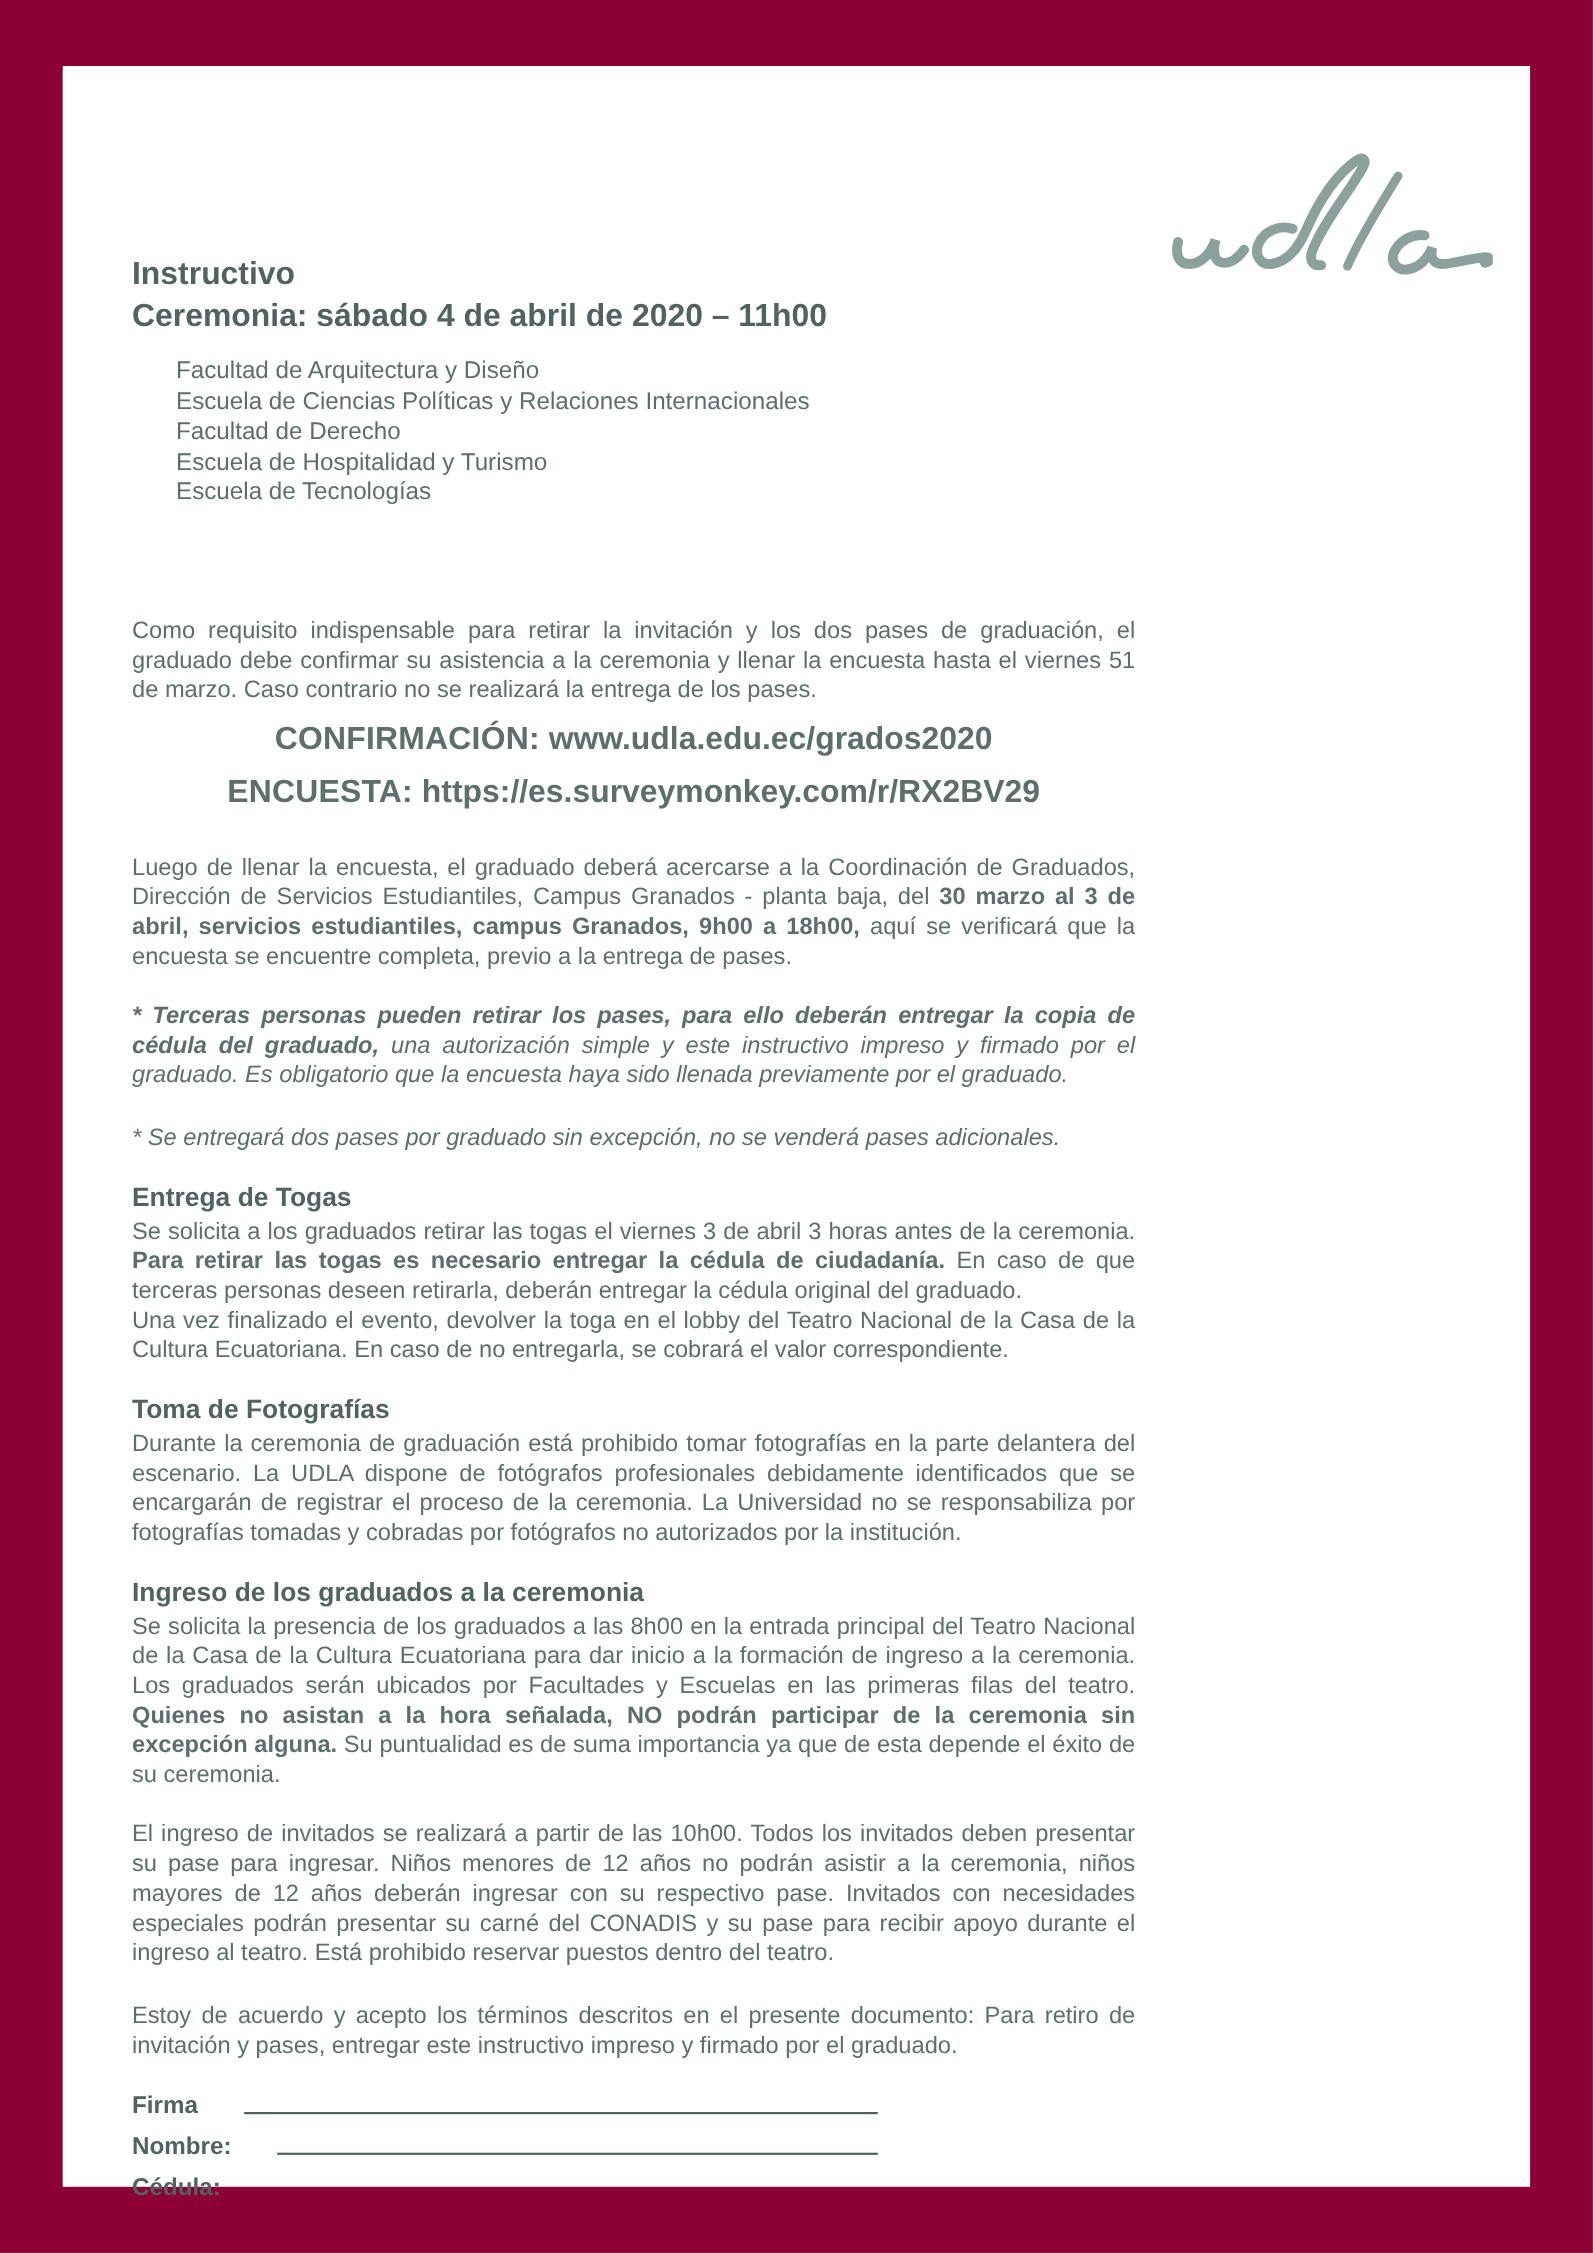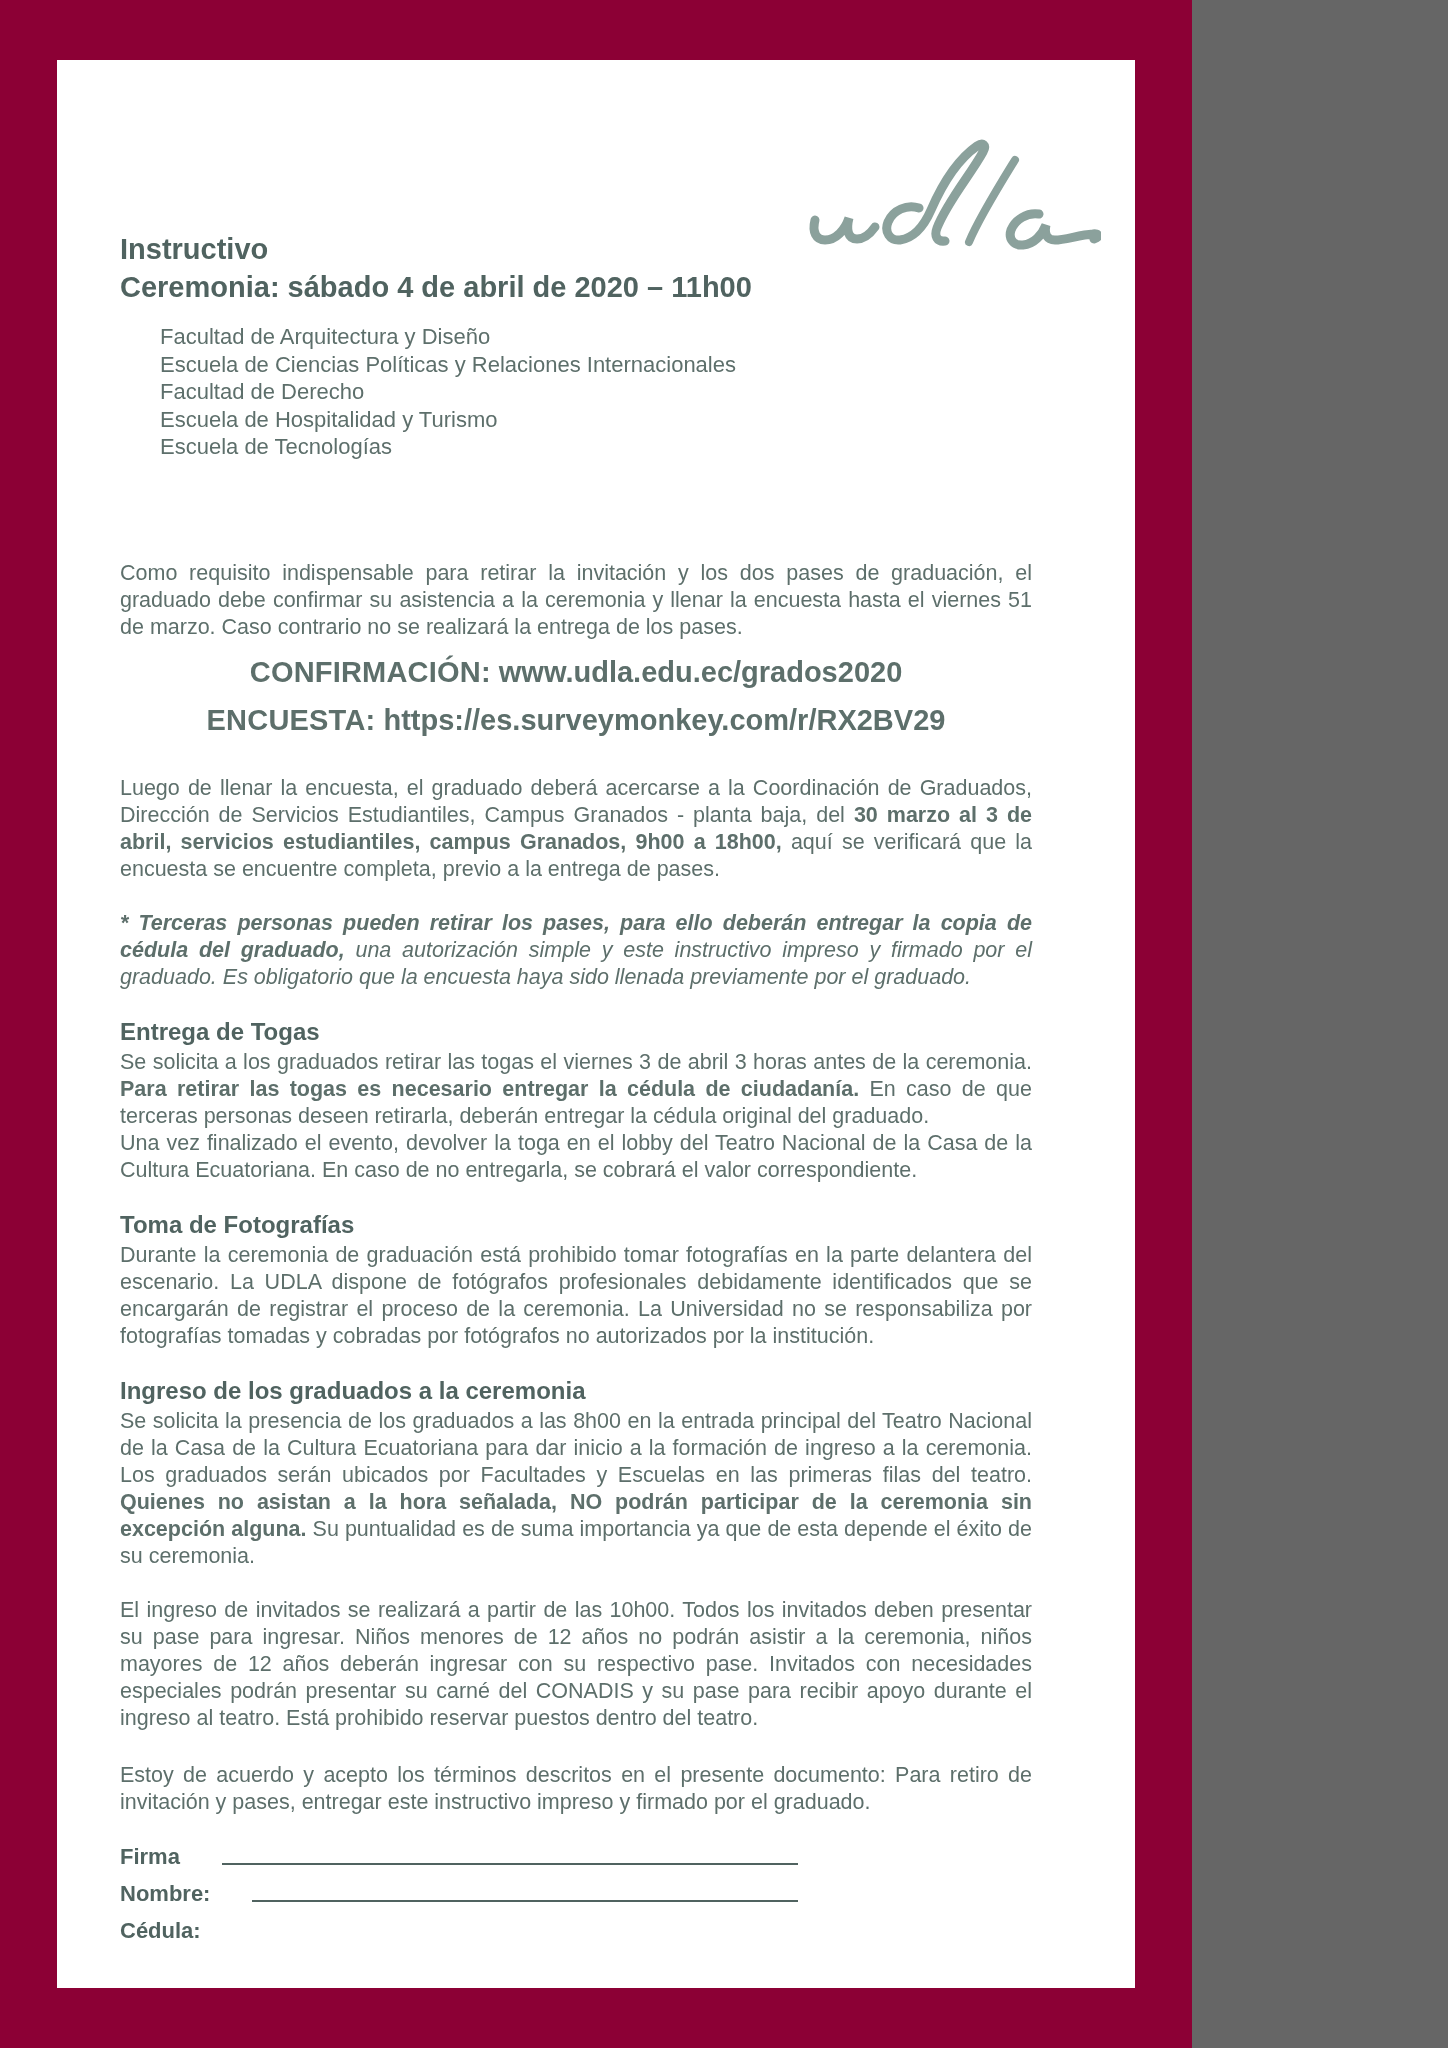--- a/index.html
+++ b/index.html
@@ -5,21 +5,21 @@
   :root{
     --border-color:#8C0035;
     --text-color:#5D6F6B;
     --heading-color:#506360;
     --logo-color:#8BA19C;
   }
   *{box-sizing:border-box;margin:0;padding:0;}
   html,body{background:#666;}
   .page{
     position:relative;
-    width:1192px;height:2048px;
+    width:1448px;height:2048px;
     background:var(--border-color);
     font-family:"Liberation Sans","DejaVu Sans",sans-serif;
     color:var(--text-color);
     overflow:hidden;
   }
   .sheet{
     position:absolute;
     left:57px;top:60px;right:57px;bottom:60px;
     background:#ffffff;
   }
@@ -99,20 +99,21 @@
         <div class="center-line">
           <span class="lbl">CONFIRMACIÓN:</span>
           <span class="url">www.udla.edu.ec/grados2020</span>
         </div>
         <div class="center-line">
           <span class="lbl">ENCUESTA:</span>
           <span class="url">https://es.surveymonkey.com/r/RX2BV29</span>
         </div>
         <p class="para gap-lg"><span>Luego de llenar la encuesta, el graduado deberá acercarse a la Coordinación de Graduados, Dirección de Servicios Estudiantiles, Campus Granados - planta baja, del </span><span style="font-weight: 700;">30 marzo al 3 de abril, servicios estudiantiles, campus Granados, 9h00 a 18h00,</span><span> aquí se verificará que la encuesta se encuentre completa, previo a la entrega de pases.</span></p>
         <p class="para gap-md"><span style="font-weight: 700; font-style: italic;">* Terceras personas pueden retirar los pases, para ello deberán entregar la copia de cédula del graduado,</span><span style="font-style: italic;"> una autorización simple y este instructivo impreso y firmado por el graduado. Es obligatorio que la encuesta haya sido llenada previamente por el graduado.</span></p>
+        <p class="para italic gap-sm">* Se entregará dos pases por graduado sin excepción, no se venderá pases adicionales.</p>
       </div>
 
       <div class="sec">
         <div class="sec-heading">Entrega de Togas</div>
         <p class="para"><span>Se solicita a los graduados retirar las togas el viernes 3 de abril 3 horas antes de la ceremonia. </span><span style="font-weight: 700;">Para retirar las togas es necesario entregar la cédula de ciudadanía.</span><span> En caso de que terceras personas deseen retirarla, deberán entregar la cédula original del graduado.</span></p>
         <p class="para">Una vez finalizado el evento, devolver la toga en el lobby del Teatro Nacional de la Casa de la Cultura Ecuatoriana. En caso de no entregarla, se cobrará el valor correspondiente.</p>
       </div>
 
       <div class="sec">
         <div class="sec-heading">Toma de Fotografías</div>

